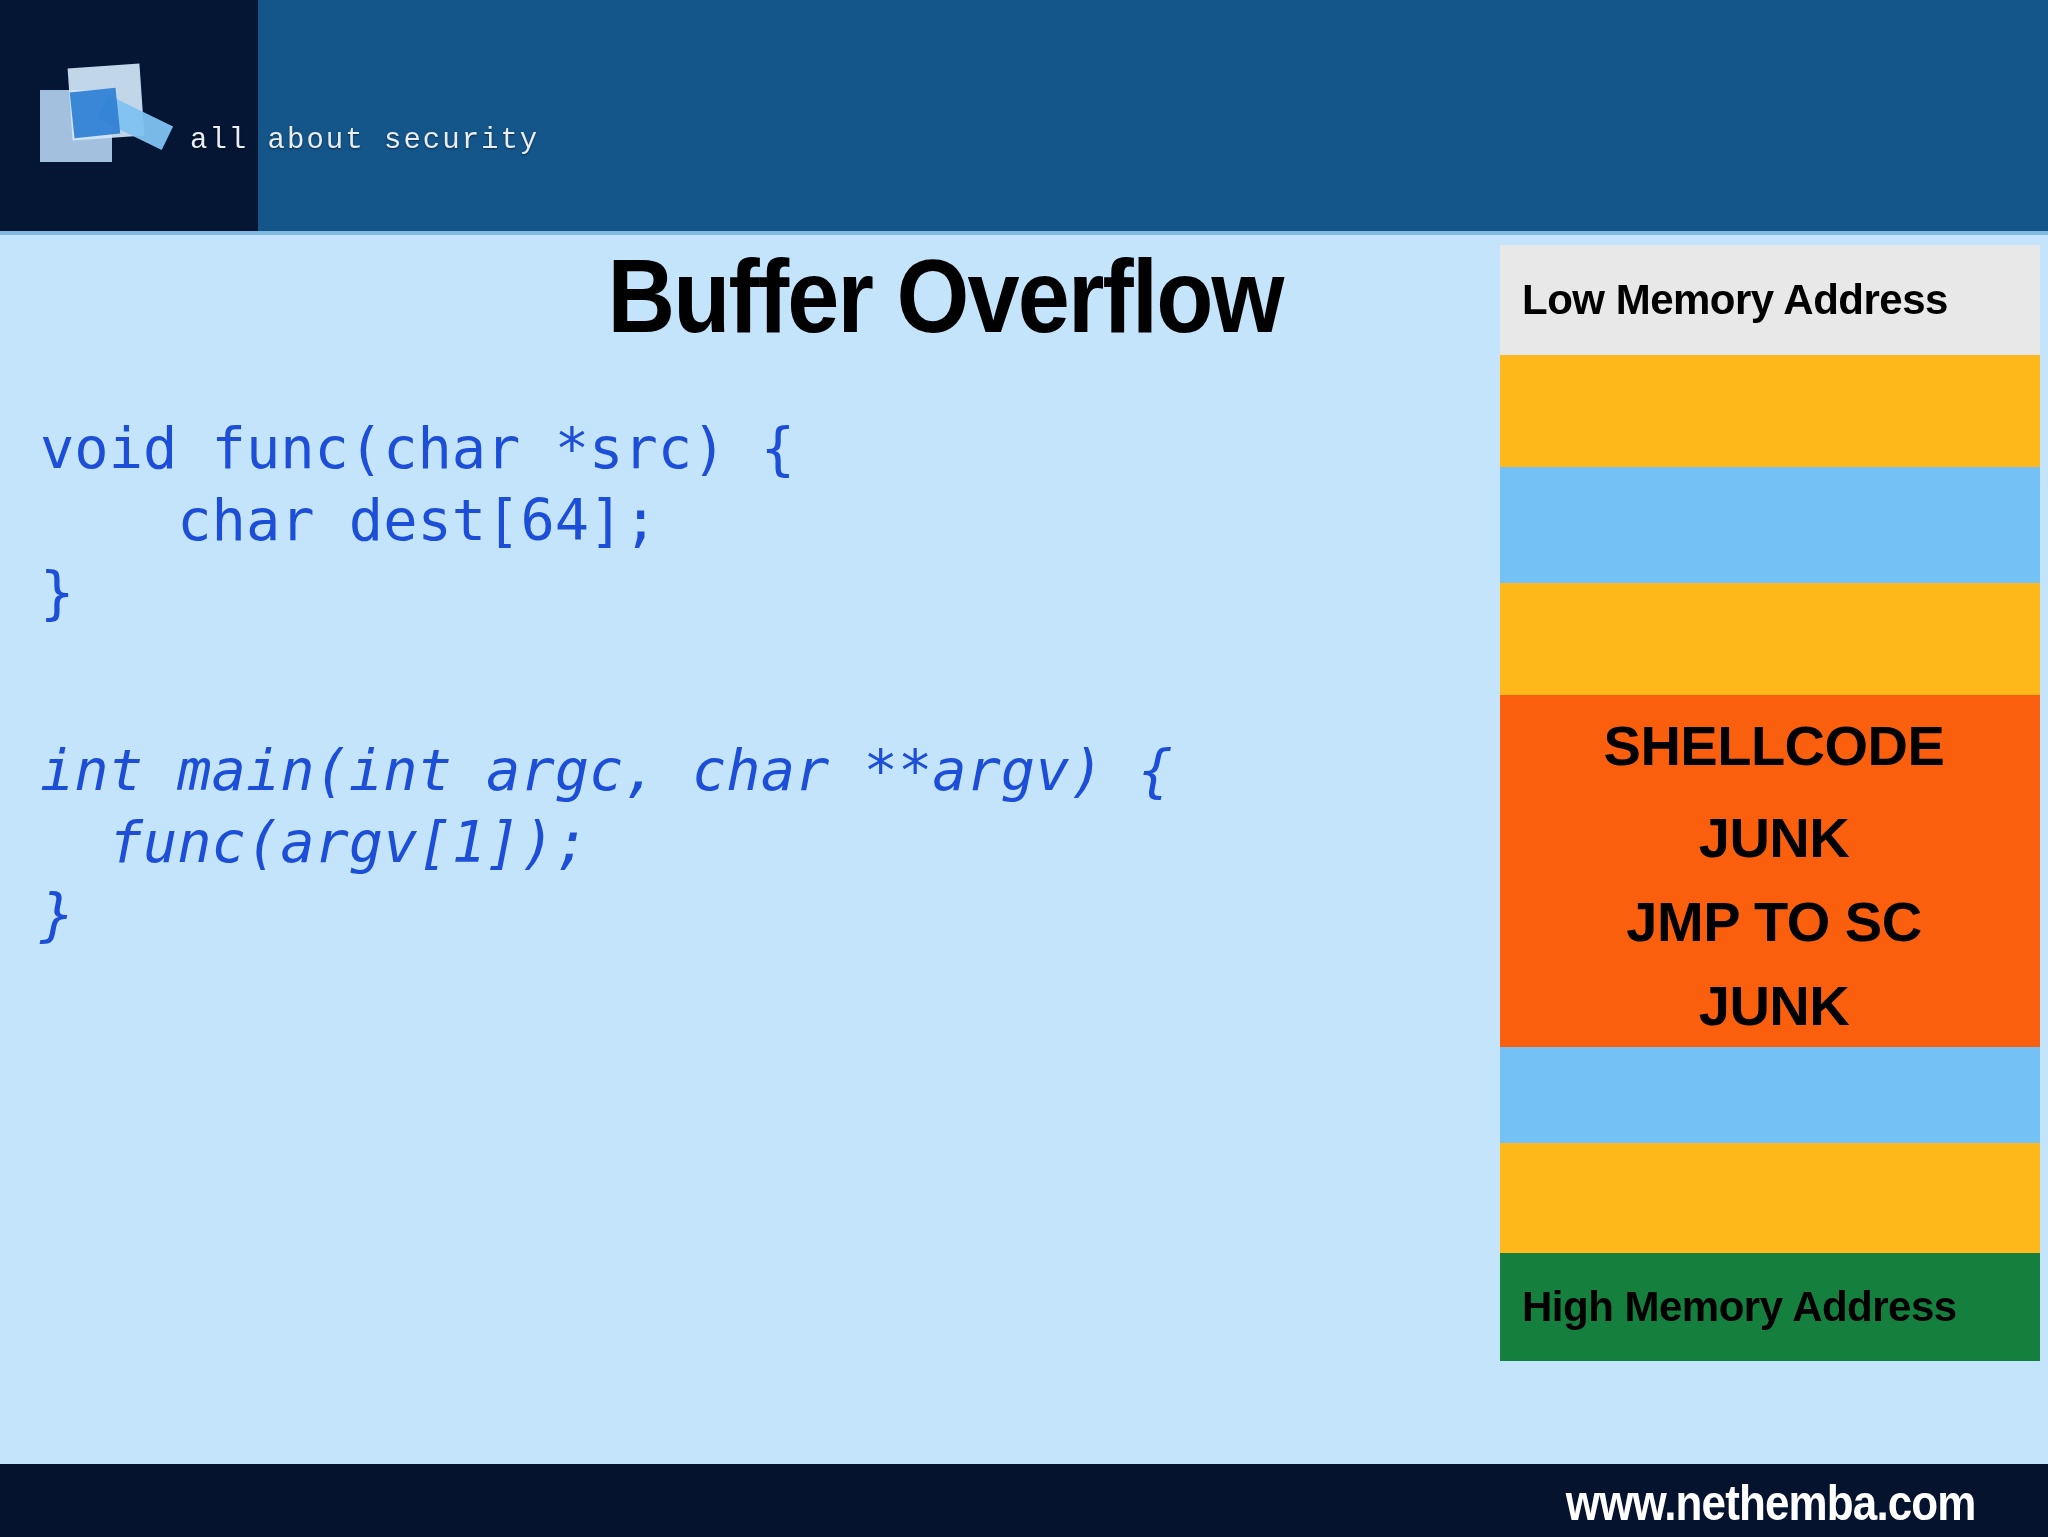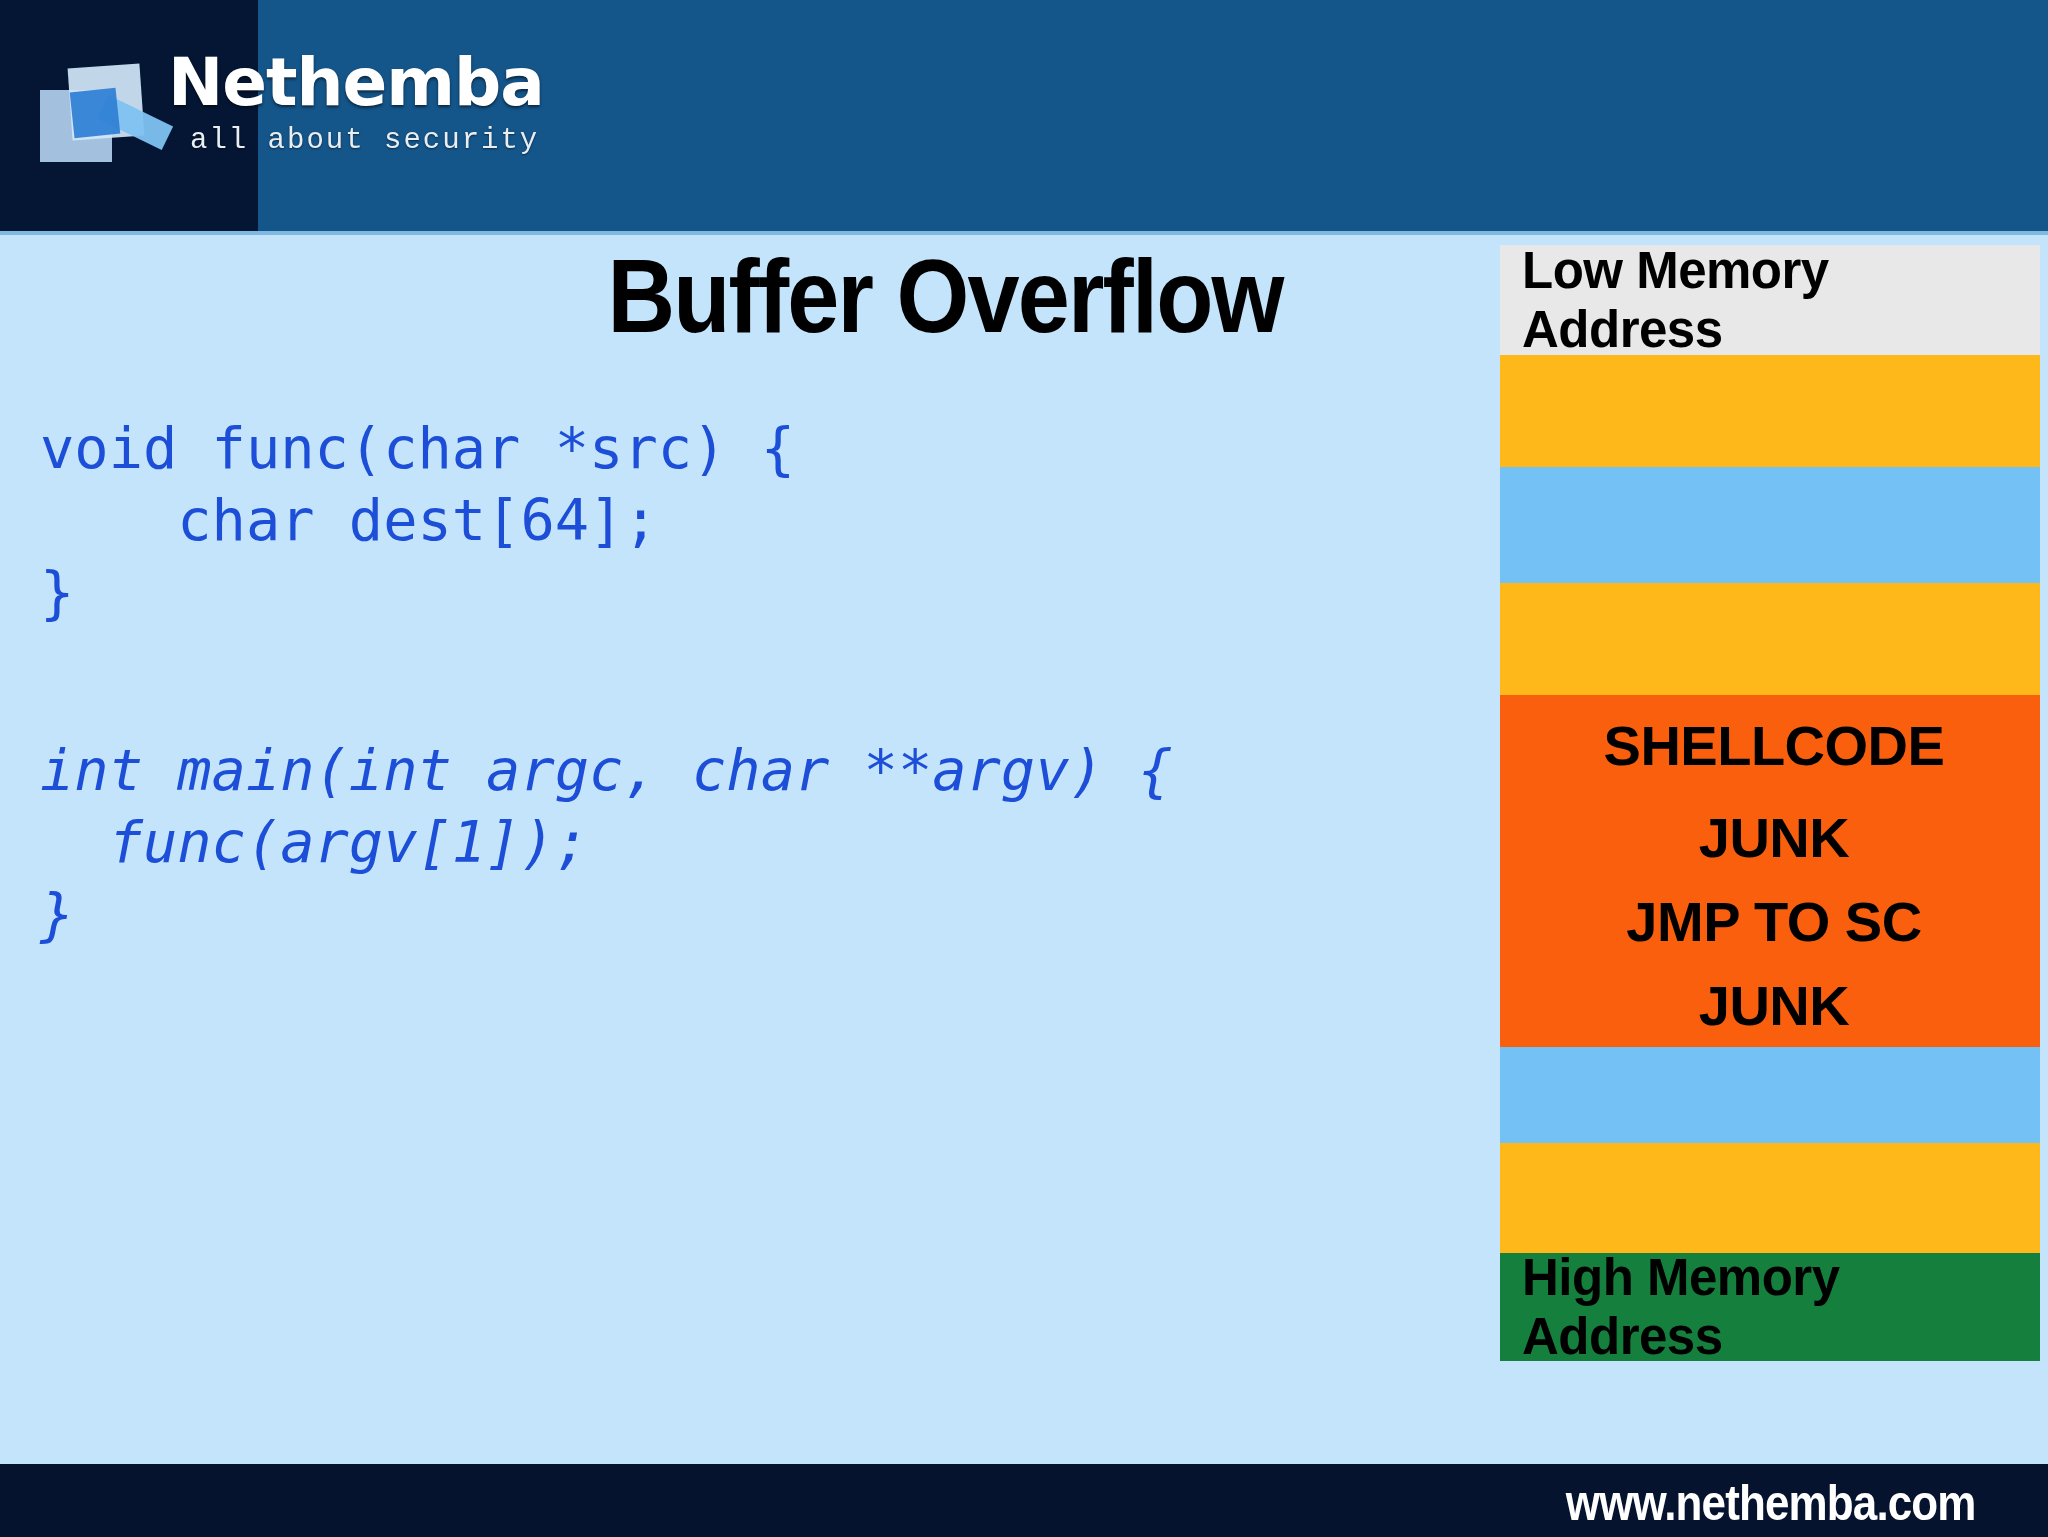--- a/index.html
+++ b/index.html
@@ -118,21 +118,21 @@
     align-items: center;
     color: #000000;
     font-family: "Liberation Sans", sans-serif;
     font-weight: bold;
     padding-left: 8px;
   }
   .mem-label-row {
     background: #e8e8e8;
     justify-content: flex-start;
     padding-left: 22px;
-    font-size: 51px;
+    font-size: 42px;
     letter-spacing: -0.5px;
   }
   .mem-band {
     justify-content: center;
     font-size: 56px;
     letter-spacing: -0.5px;
   }
 
   
   .footer {
@@ -165,21 +165,20 @@
   <div class="header-rule"></div>
 
   <div class="logo-mark">
     <svg width="160" height="120" viewBox="0 0 160 120" xmlns="http://www.w3.org/2000/svg">
       <rect x="6" y="38" width="72" height="72" fill="#b9d9f6" opacity="0.88"></rect>
       <rect x="36" y="14" width="72" height="72" fill="#d2e7fa" opacity="0.92" transform="rotate(-4 72 50)"></rect>
       <rect x="70" y="42" width="72" height="26" fill="#7ec2f2" opacity="0.95" transform="rotate(26 70 52)"></rect>
       <rect x="38" y="38" width="46" height="46" fill="#2f7fd4" opacity="0.92" transform="rotate(-6 61 61)"></rect>
     </svg>
   </div>
-  <div class="logo-wordmark">Nethemba</div>
   <div class="logo-tagline">all about security</div>
 
   <div class="slide-title">Buffer Overflow</div>
 
   <div class="code-block" id="code-a"><span class="code-line">void func(char *src) {</span><span class="code-line">    char dest[64];</span><span class="code-line">}</span></div>
 
   <div class="code-block" id="code-b"><span class="code-line">int main(int argc, char **argv) {</span><span class="code-line">  func(argv[1]);</span><span class="code-line">}</span></div>
 
   <div class="memdiagram" id="memdiagram">
       <div class="mem-row mem-label-row" style="height: 110px; background: rgb(232, 232, 232);">

